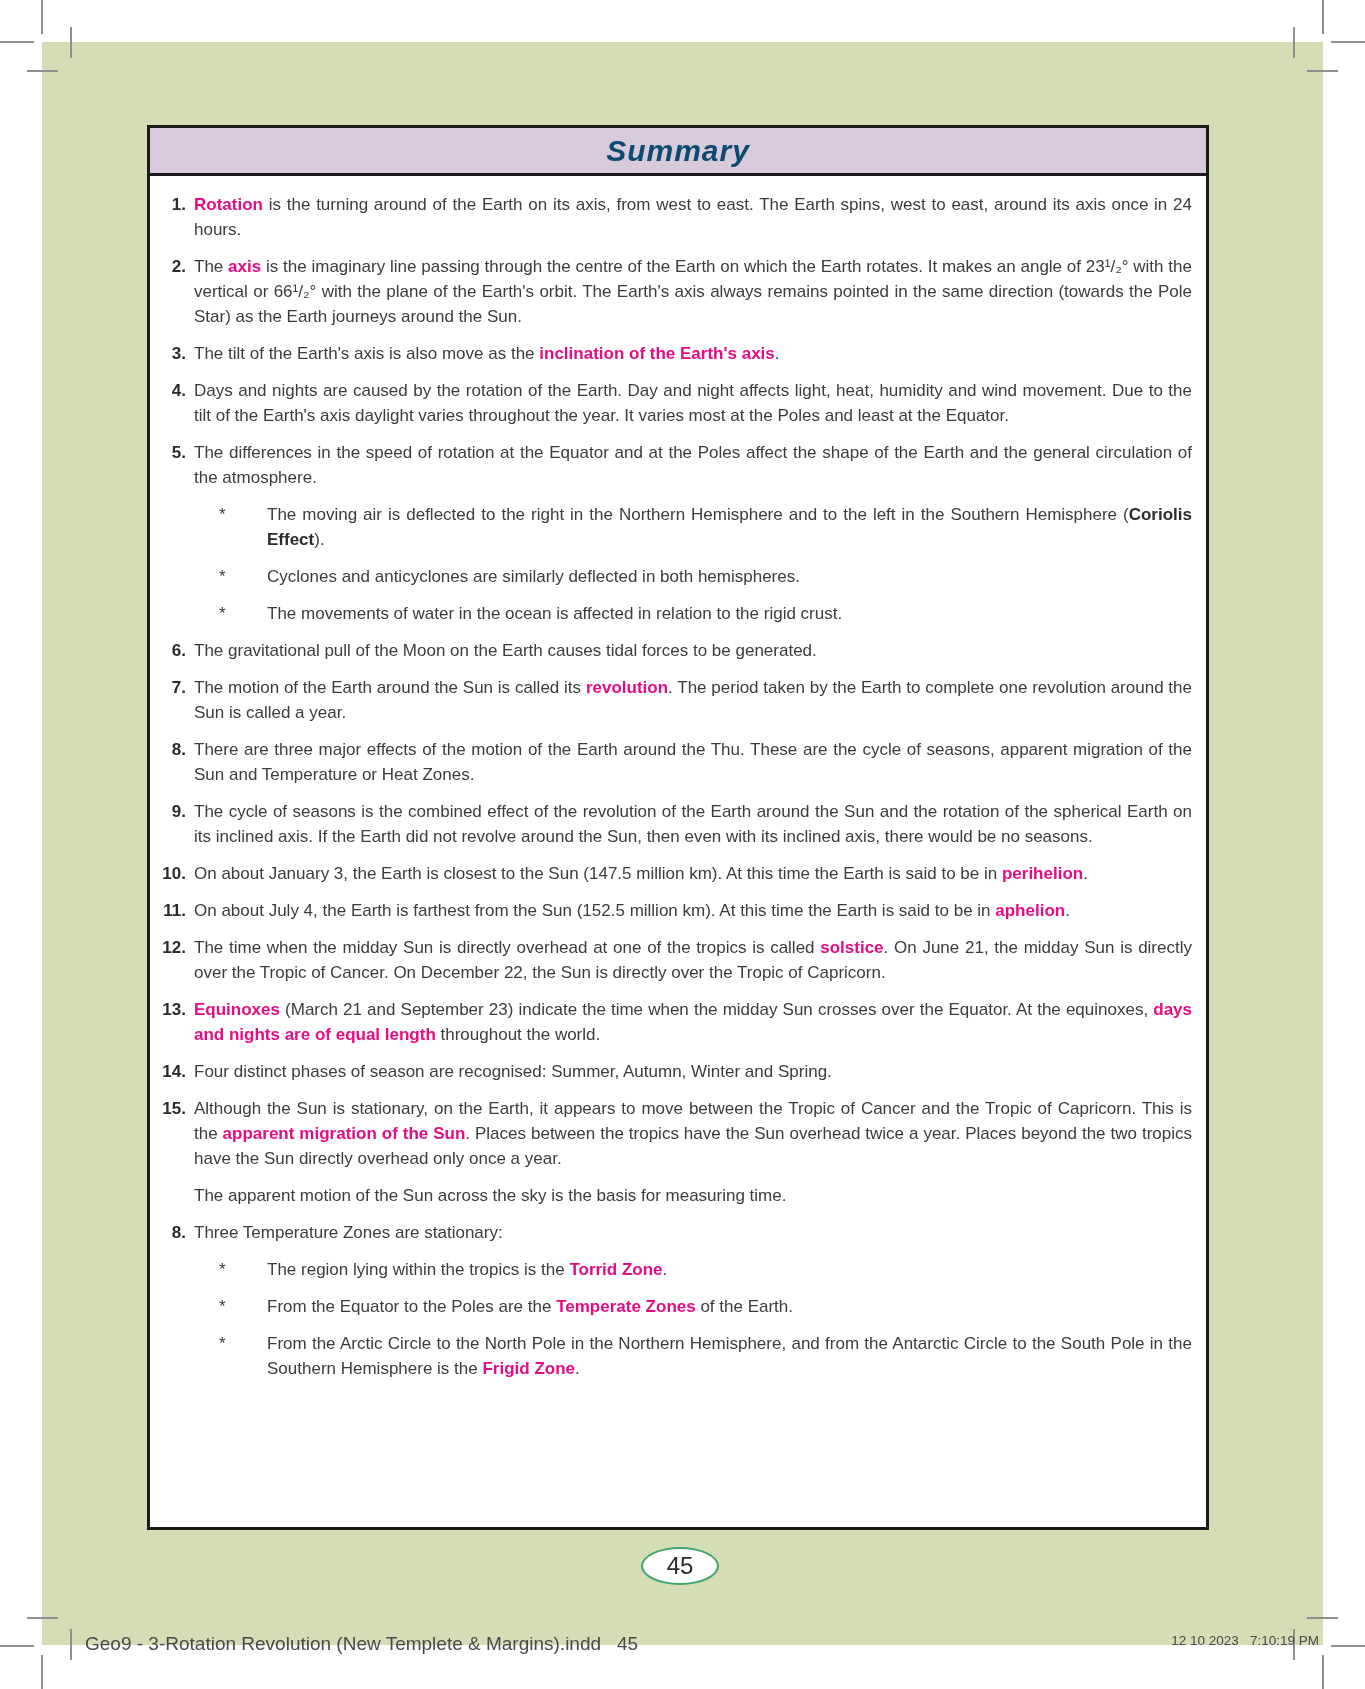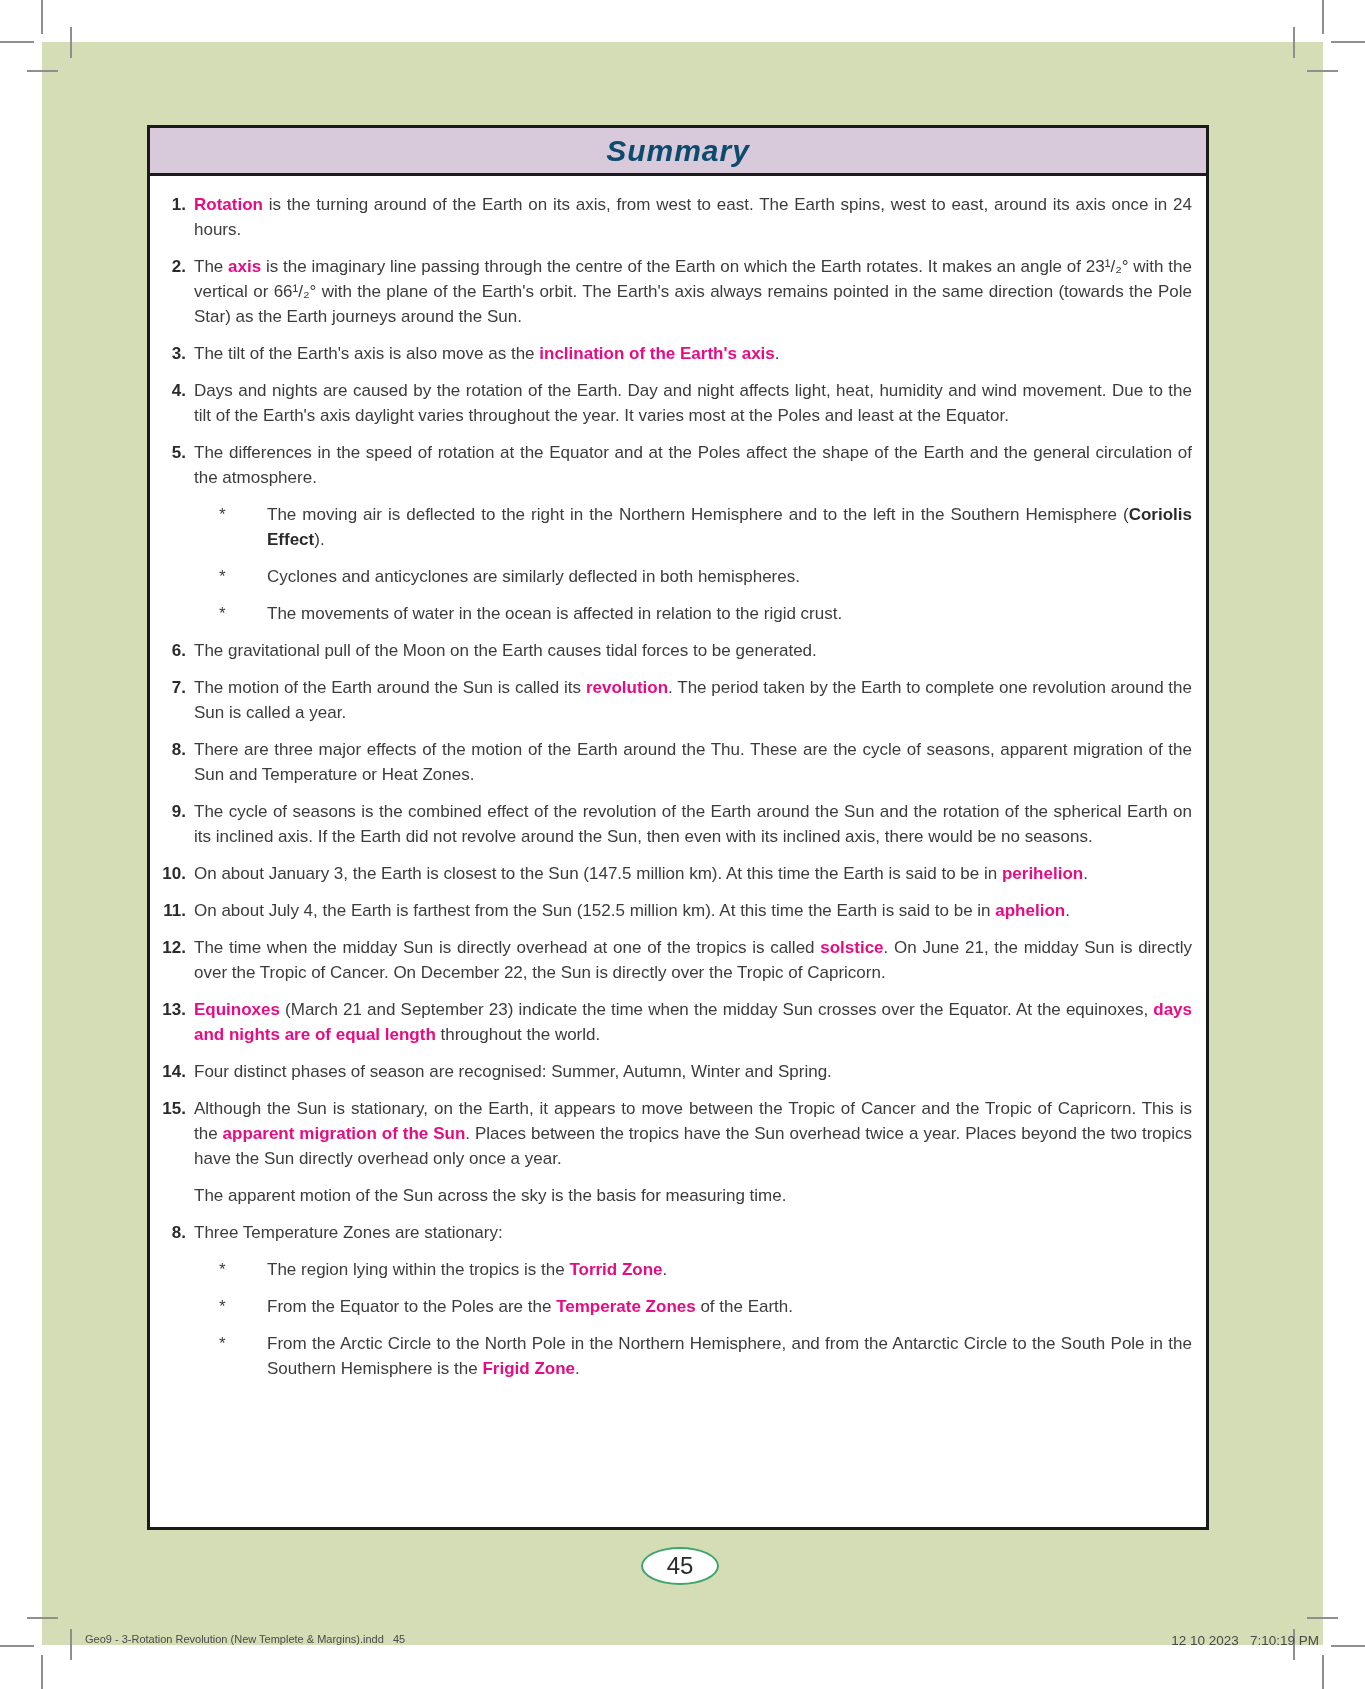--- a/index.html
+++ b/index.html
@@ -46,21 +46,21 @@
   .bold { font-weight:700; color:#2b2b2b; }
   
   .page-oval {
     position:absolute; left:641px; top:1547px; width:78px; height:38px;
     background:#ffffff; border:2px solid #3fa56b; border-radius:50%;
     display:flex; align-items:center; justify-content:center;
     font-size:24px; color:#2b2b2b;
   }
   
   .footer-left {
-    position:absolute; left:85px; top:1633px; font-size:11px; color:#4a4a4a;
+    position:absolute; left:85px; top:1633px; font-size:19px; color:#4a4a4a;
     white-space:pre;
   }
   .footer-right {
     position:absolute; right:46px; top:1633px; font-size:13.5px; color:#4a4a4a;
     white-space:pre;
   }
 </style>
 </head>
 <body>
 

